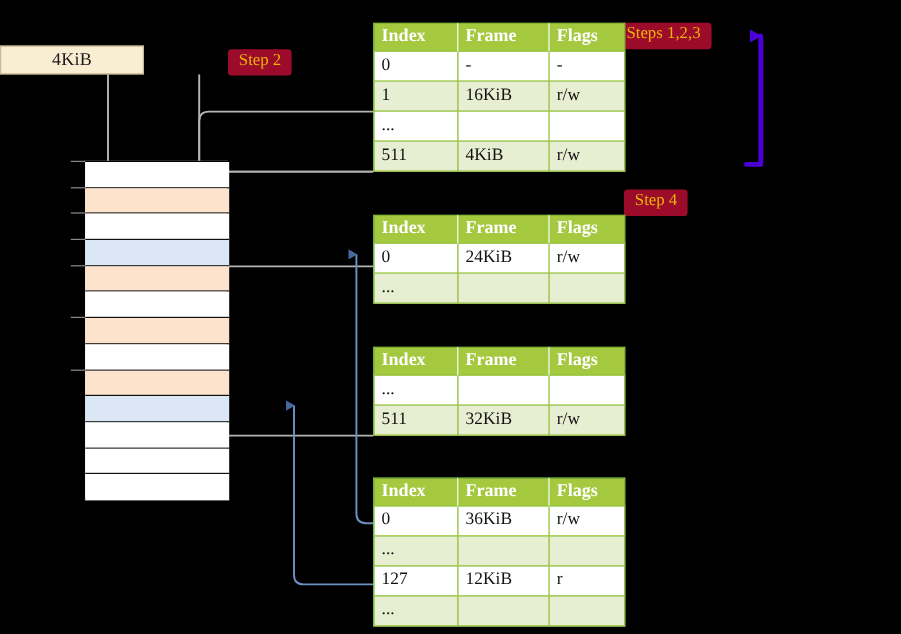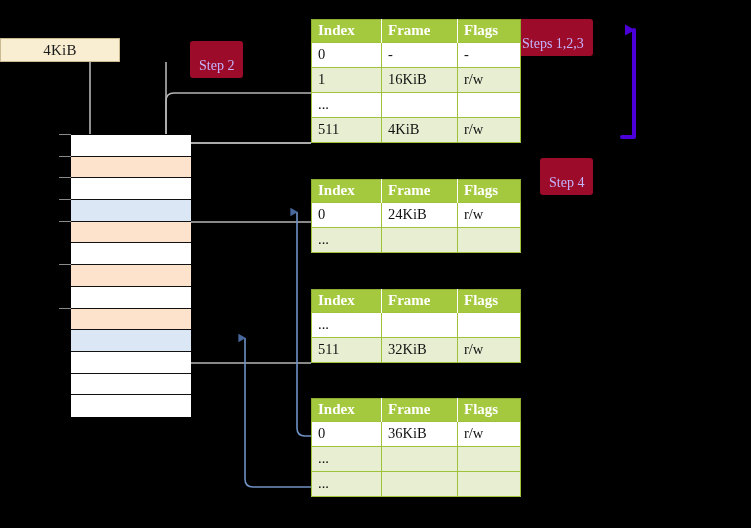--- a/index.html
+++ b/index.html
@@ -32,23 +32,23 @@
     color: #1a1a1a;
     font-size: 15px;
     display: flex;
     align-items: center;
     justify-content: center;
     letter-spacing: .2px;
   }
 
   
   .badge {
-    color: #c4b5fd;
+    color: #eab308;
     font-size: 14px;
-    padding: 18px 9px 4px 9px;
+    padding: 3px 9px 4px 9px;
     border-radius: 3px;
     white-space: nowrap;
     line-height: 1.05;
     box-shadow: 0 1px 1px rgba(0,0,0,.5);
   }
   .badge-crimson { background: #9c0b2a; }
   .badge-violet  { background: #6a0cf0; }
 
   
   .ptable {
@@ -170,21 +170,21 @@
 
     <g stroke="#4b00d9" stroke-width="4" fill="none" stroke-linecap="round" stroke-linejoin="round">
       <path d="M622,137 L634,137 L634,30" marker-end="url(#ah-violet)"></path>
     </g>
   </svg>
 
   <div class="abs kib-box">4KiB</div>
 
   <div class="abs badge badge-crimson" style="left:190px; top:41px;">Step 2</div>
   <div class="abs badge badge-crimson" style="left:513px; top:19px;">Steps 1,2,3</div>
-  <div class="abs badge badge-crimson" style="left:520px; top:158px;margin-left:20px;">Step 4</div>
+  <div class="abs badge badge-crimson" style="left:520px; top:158px;">Step 4</div>
 
   <div class="abs grid" id="mem-grid">
       <div class="grow" style="top: 0px; height: 21.6923px;"></div>
       <div class="grow orange" style="top: 21.6923px; height: 21.6923px;"></div>
       <div class="grow" style="top: 43.3846px; height: 21.6923px;"></div>
       <div class="grow blue" style="top: 65.0769px; height: 21.6923px;"></div>
       <div class="grow orange" style="top: 86.7692px; height: 21.6923px;"></div>
       <div class="grow" style="top: 108.462px; height: 21.6923px;"></div>
       <div class="grow orange" style="top: 130.154px; height: 21.6923px;"></div>
       <div class="grow" style="top: 151.846px; height: 21.6923px;"></div>
@@ -292,20 +292,25 @@
       <tr class="plain">
         <td>0</td>
         <td>36KiB</td>
         <td>r/w</td>
       </tr>
       <tr class="alt">
         <td>...</td>
         <td></td>
         <td></td>
       </tr>
+      <tr class="plain">
+        <td>127</td>
+        <td>12KiB</td>
+        <td>r</td>
+      </tr>
       <tr class="alt">
         <td>...</td>
         <td></td>
         <td></td>
       </tr>
     </tbody>
   </table>
 
 </div>
 

